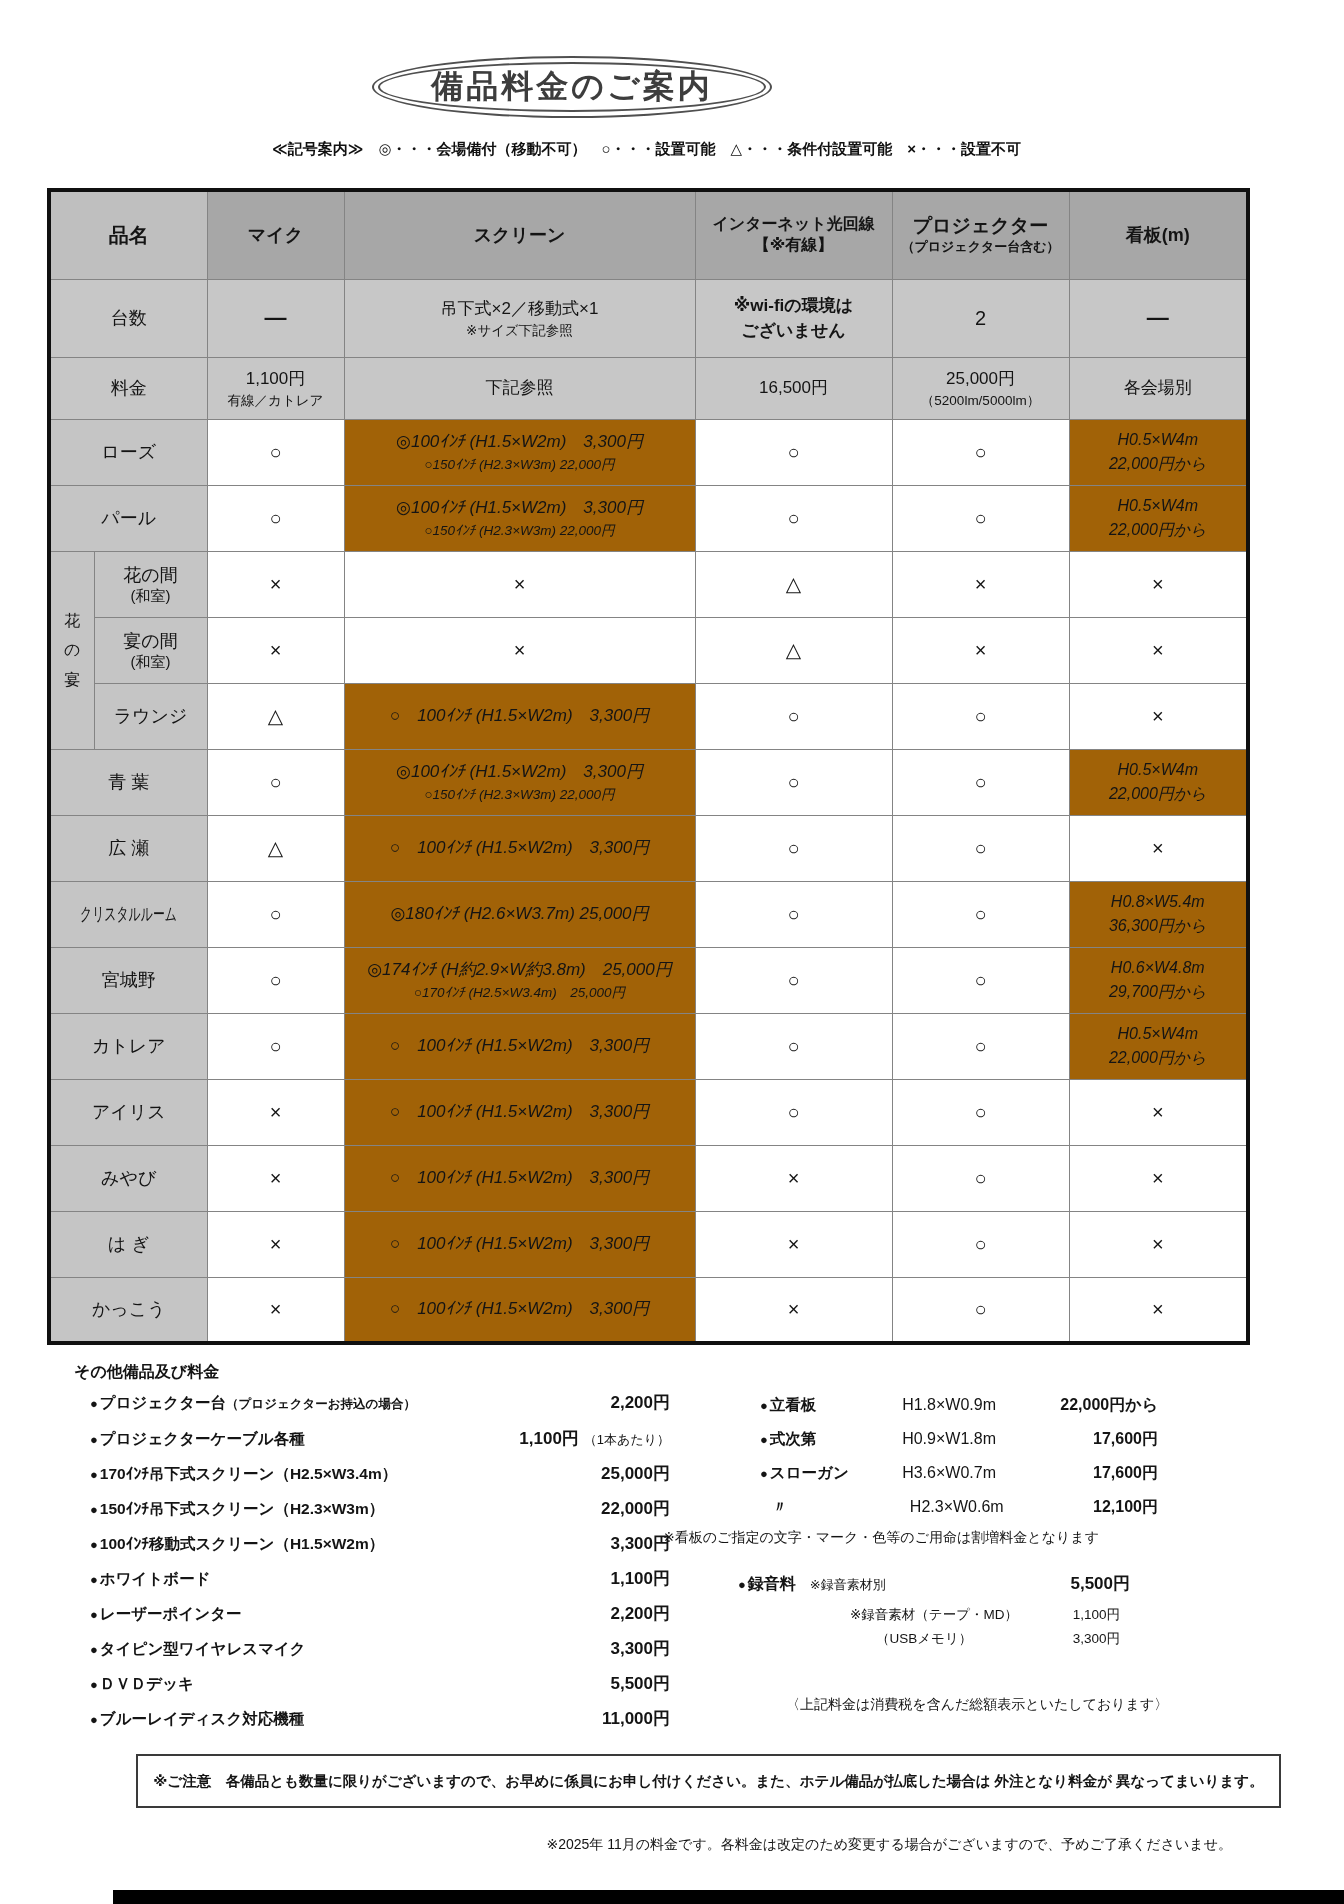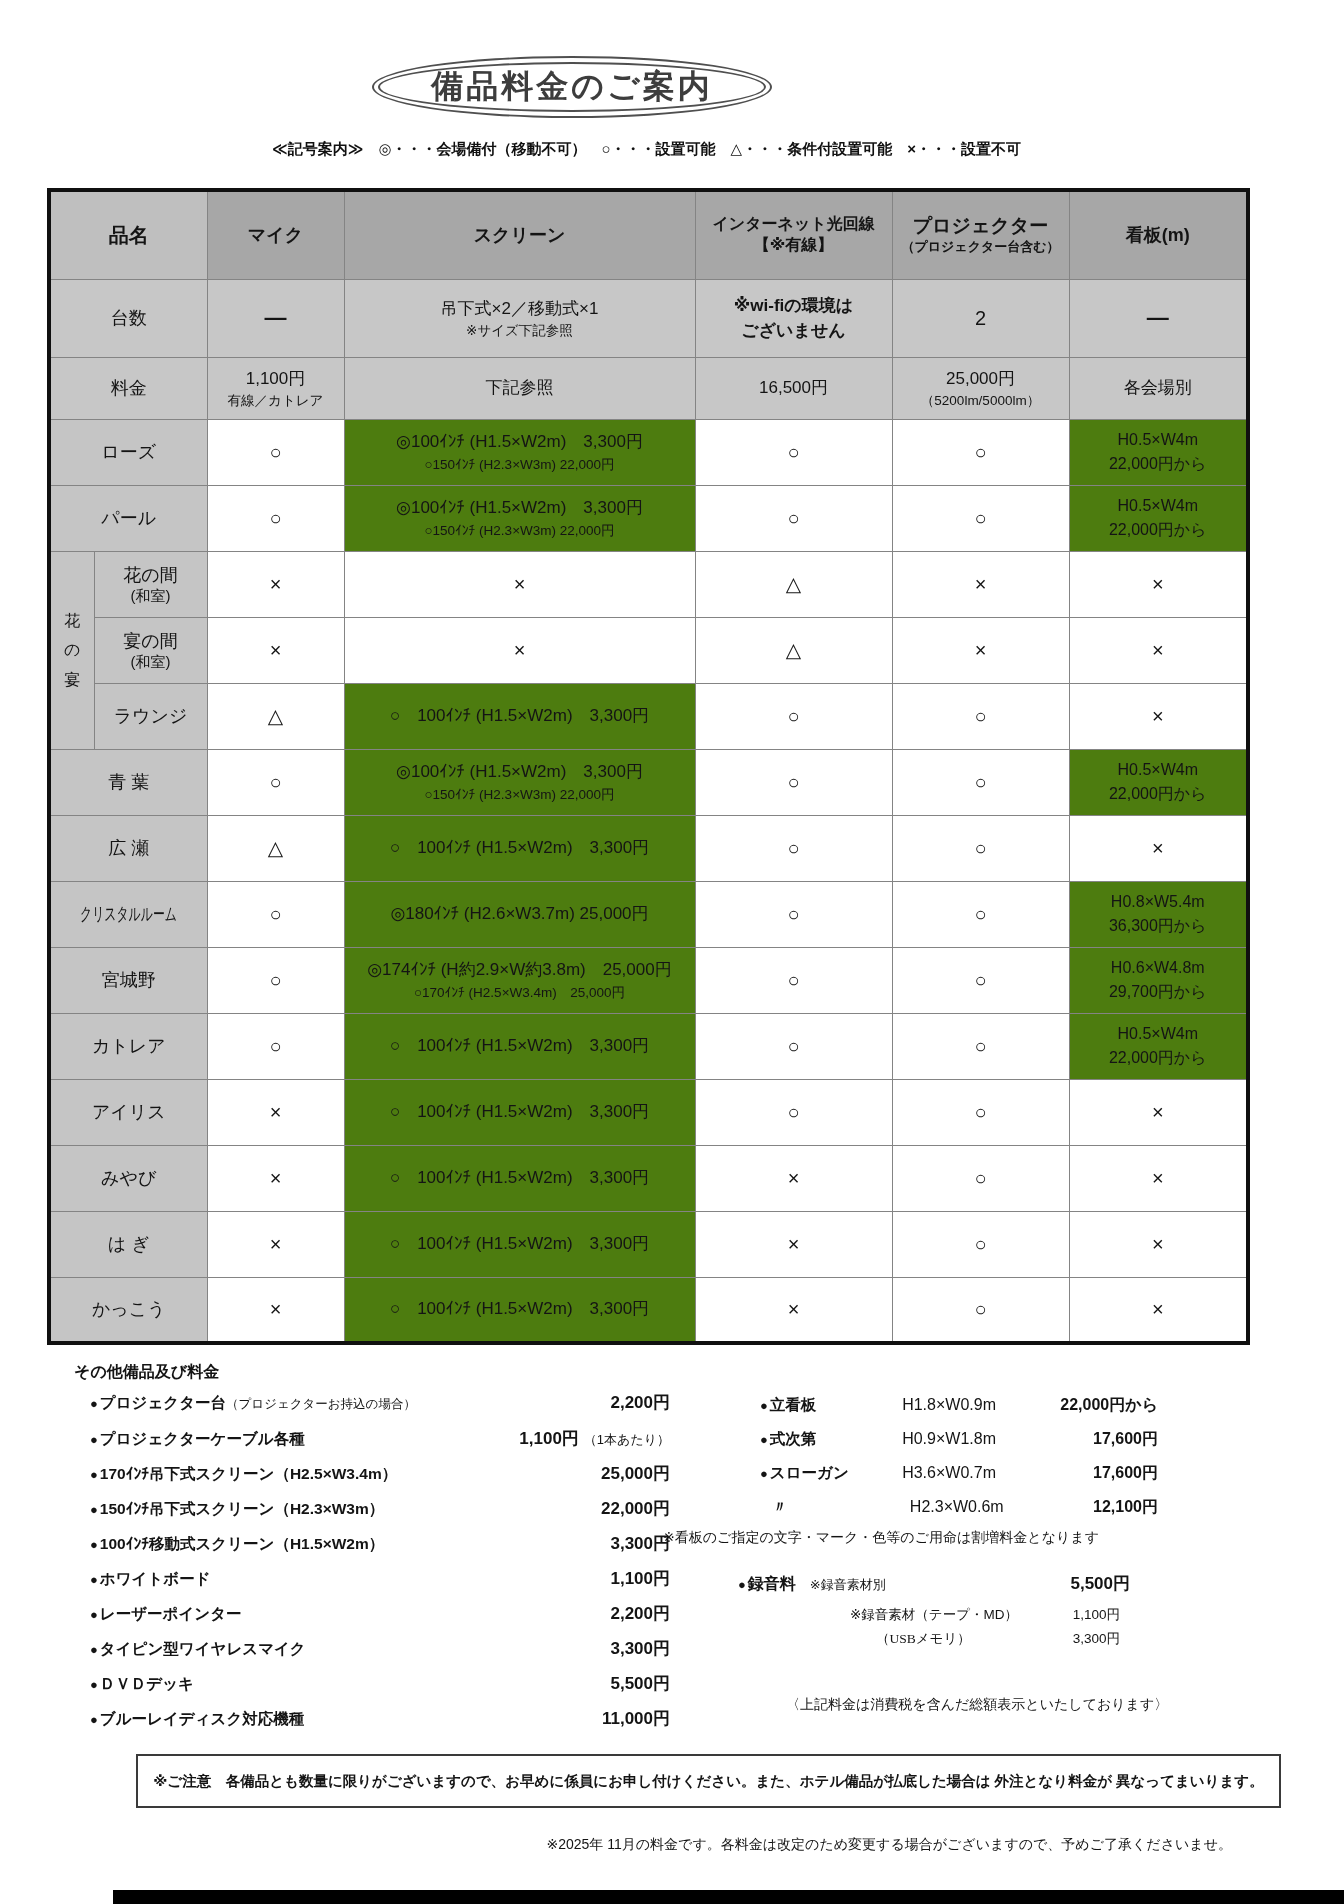--- a/index.html
+++ b/index.html
@@ -46,49 +46,49 @@
   .big-num { font-size:20px; }
   .val-l1 { font-size:17px; line-height:1.5; }
   .val-l2 { font-size:13.5px; line-height:1.35; }
   .wifi-line { font-size:17px; font-weight:bold; line-height:1.5; }
   tr.venue-row { height:66px; }
   td.name-cell { background:#c5c5c5; font-size:18px; }
   td.name-cell .name-sub { font-size:15px; line-height:1.2; }
   td.name-cell .narrow { display:inline-block; transform:scaleX(0.66); transform-origin:center; white-space:nowrap; }
   td.group-cell { background:#c5c5c5; font-size:16px; line-height:1.85; }
   td.sym-cell { font-size:20px; background:#ffffff; }
-  td.data-cell { background:#4d7c0f; }
+  td.data-cell { background:#a16207;font-style:italic; }
   .scr-line1 { font-size:17px; line-height:1.55; white-space:nowrap; }
   .scr-line2 { font-size:13.5px; line-height:1.4; white-space:nowrap; }
   .sb-line { font-size:16px; line-height:1.5; white-space:nowrap; }
   
   .other-heading { position:absolute; left:74px; top:1362px; font-size:16px; font-weight:bold; }
   .left-list { position:absolute; left:90px; top:1392px; width:580px; }
   .left-list .item { display:flex; align-items:baseline; margin-bottom:12.5px; line-height:21.5px; }
   .left-list .lbl { font-weight:bold; font-size:15.5px; white-space:nowrap; }
-  .left-list .lbl-note { font-size:12.5px; font-weight:normal; }
+  .left-list .lbl-note { font-size:12.5px; font-weight:bold; }
   .left-list .spacer { flex:1; }
   .left-list .price { width:100px; text-align:right; font-size:17px; font-weight:bold; white-space:nowrap; flex:none; }
   .left-list .price-note { font-size:13px; margin-left:5px; white-space:nowrap; }
   .bullet { font-size:13px; margin-right:2px; }
   .right-list { position:absolute; left:738px; top:1394px; width:420px; }
   .right-list .item { display:flex; align-items:baseline; margin-bottom:11.5px; line-height:21.5px; }
   .right-list .lbl { width:150px; font-size:15.5px; font-weight:bold; white-space:nowrap;margin-left:22px; }
   .right-list .size { width:150px; font-size:16px; white-space:nowrap; }
   .right-list .price { width:120px; text-align:right; font-size:16px; font-weight:bold; white-space:nowrap; }
   .sign-note { position:absolute; left:663px; top:1529px; font-size:14px; }
   .recording-row { position:absolute; left:738px; top:1572px; display:flex; align-items:baseline; width:420px; }
   .recording-row .lbl { font-size:16px; font-weight:bold; }
   .recording-row .note { font-size:13px; margin-left:14px; }
   .recording-row .price { margin-left:auto; margin-right:28px; font-size:17px; font-weight:bold; }
   .recording-details { position:absolute; left:850px; top:1606px; width:270px; font-size:13.5px; }
   .recording-details .d-row { display:flex; margin-bottom:6px; }
   .recording-details .d-lbl { white-space:nowrap;text-align:center; }
   .recording-details .d-price { margin-left:auto; white-space:nowrap; }
-  .recording-details .d-row.indent .d-lbl { padding-left:26px;font-family:Liberation Serif, serif; }
+  .recording-details .d-row.indent .d-lbl { padding-left:26px; }
   .tax-note { position:absolute; left:786px; top:1696px; font-size:14px; }
   .notice-box {
     position:absolute; left:88px; top:1754px; width:1141px; height:50px;
     border:2px solid #3a3a3a; display:flex; align-items:center; justify-content:center;
     font-size:14.5px; font-weight:bold;margin-left:48px;
   }
   .footer-note { position:absolute; left:200px; top:1836px; width:1032px; text-align:right; font-size:14px; }
   .scan-bar { position:absolute; left:113px; top:1890px; width:1231px; height:14px; background:#000; }
 </style>
 </head>

